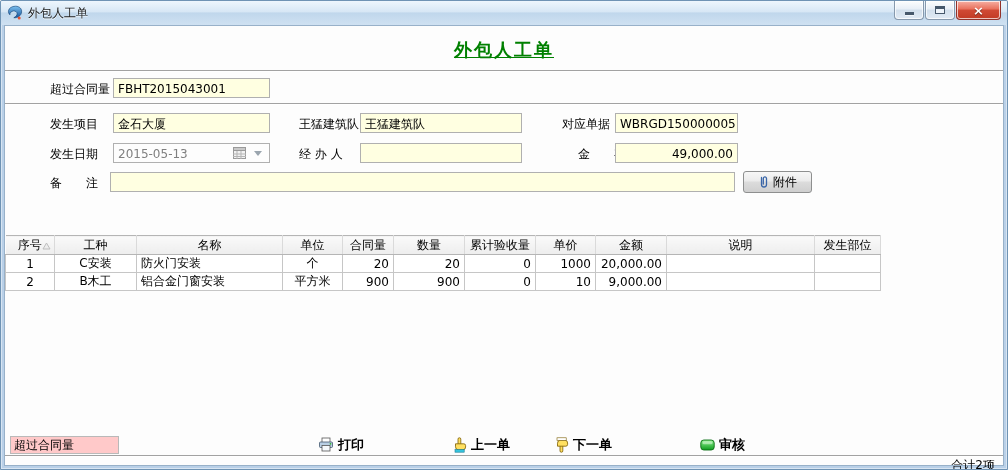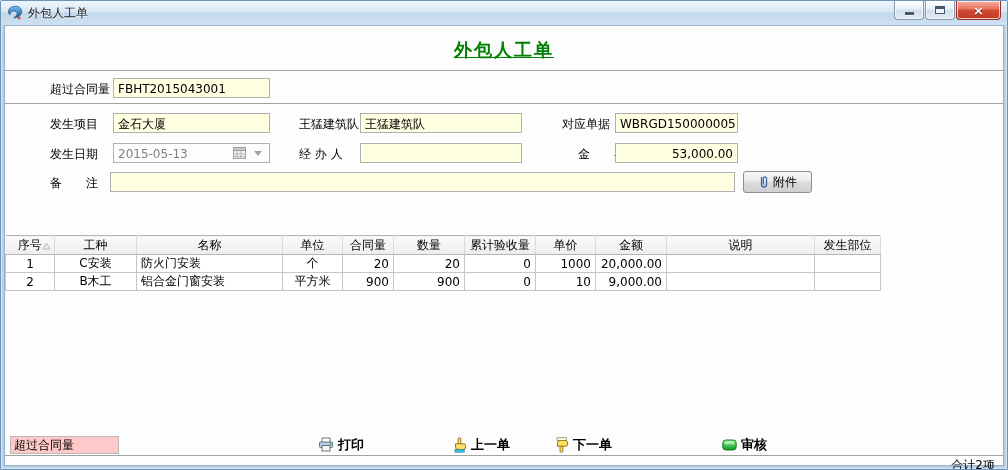--- a/index.html
+++ b/index.html
@@ -80,21 +80,21 @@
   table.grid td { height:17px; padding:0 4px; border:1px solid #c6c6c6; background:#fff;
     overflow:hidden; white-space:nowrap; }
   table.grid .sort { position:absolute; right:3px; top:6px; }
 
   
   .warnbox { position:absolute; left:5px; top:410px; width:109px; height:18px;
     background:#ffc9c9; border:1px solid #b9b9b9; line-height:16px; padding-left:3px; }
   .toolbtn { position:absolute; top:408px; height:22px; display:flex; align-items:center; gap:4px;
     cursor:default; }
   .toolbtn b { font-size:13px; font-weight:bold; }
-  .tb-print { left:313px; } .tb-prev { left:447px; } .tb-next { left:549px; } .tb-audit { left:717px; }
+  .tb-print { left:313px; } .tb-prev { left:447px; } .tb-next { left:549px; } .tb-audit { left:695px; }
 
   .groove { position:absolute; left:0; right:0; top:429px; height:2px;
     border-top:1px solid #a2a2a2; border-bottom:1px solid #ffffff; }
   .total { position:absolute; right:8px; top:431px; }
 </style>
 </head>
 <body>
 
 <div class="window">
 
@@ -155,21 +155,21 @@
       </span>
       <span class="date-arrow">
           <span class="tri-down"></span>
         </span>
     </div>
 
     <div class="flabel" style="left:294px; top:120px;">经 办 人</div>
     <div class="field" style="left:355px; top:117px; width:162px;"></div>
 
     <div class="flabel" style="left:557px; top:120px;margin-left:16px;">金　　额</div>
-    <div class="field num" style="left:610px; top:117px; width:123px;">53,000.00</div>
+    <div class="field num" style="left:610px; top:117px; width:123px;">49,000.00</div>
 
     <div class="flabel" style="left:45px; top:149px;">备　　注</div>
     <div class="field" style="left:105px; top:146px; width:625px;"></div>
 
     <div class="btn-attach">
       <svg width="12" height="14" viewBox="0 0 12 14">
         <path d="M3.5 2.5 L3.5 9.5 a2.5 2.5 0 0 0 5 0 L8.5 3.5 a1.6 1.6 0 0 0 -3.2 0 L5.3 9" fill="none" stroke="#3a66a8" stroke-width="1.3" stroke-linecap="round"></path>
       </svg>
       <span>附件</span>
     </div>

